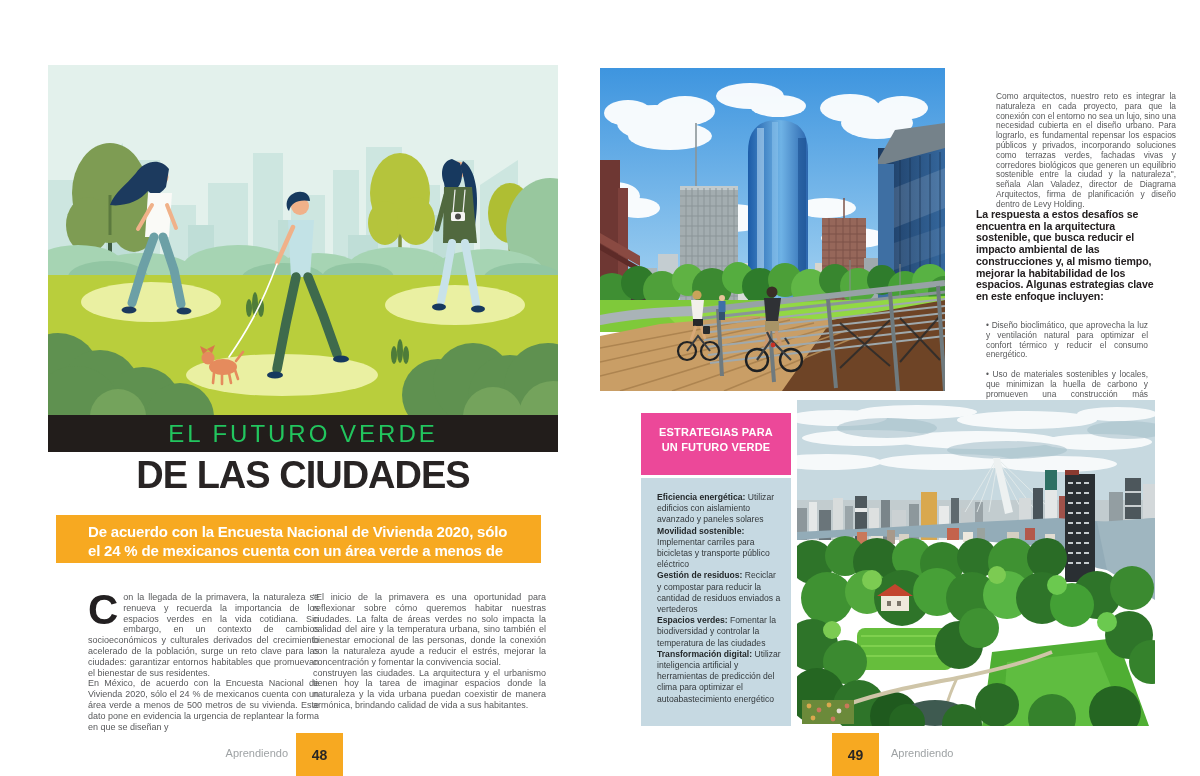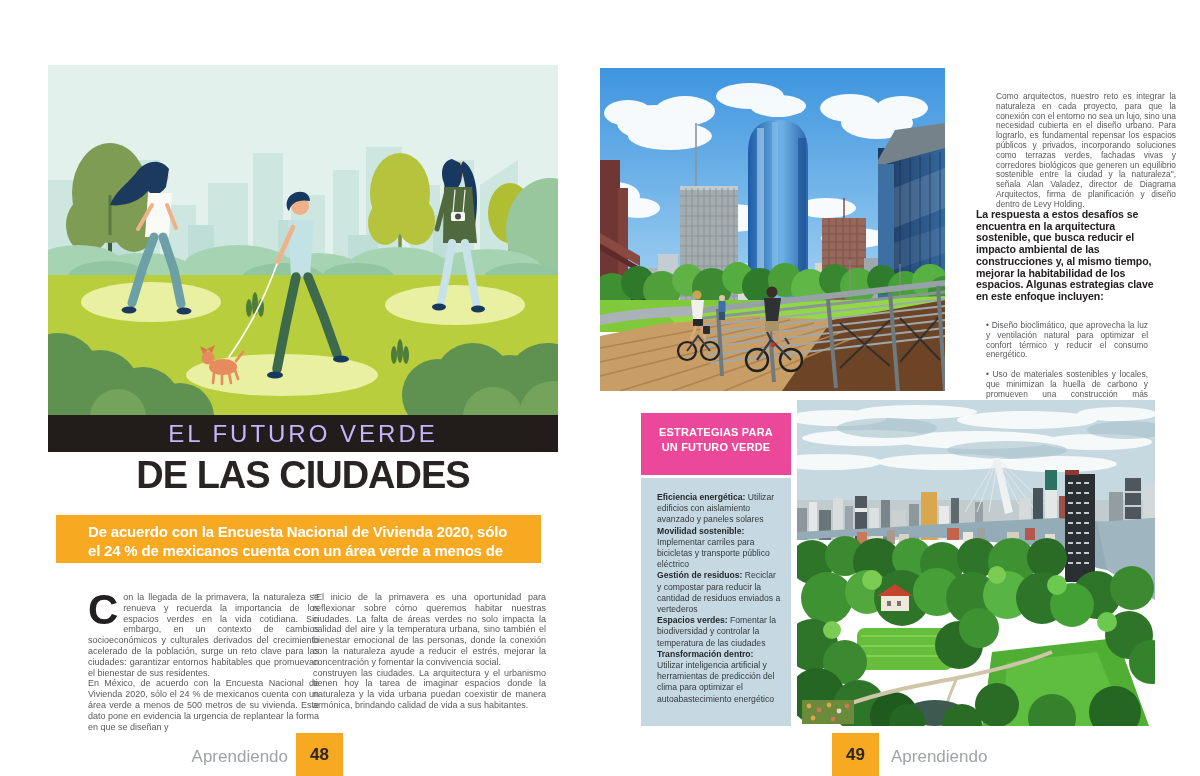--- a/index.html
+++ b/index.html
@@ -1,38 +1,38 @@
 <!DOCTYPE html>
 <html><head>
 <meta charset="utf-8">
 <style>
   html,body{margin:0;padding:0;background:#ffffff;}
   #spread{position:relative;width:1200px;height:776px;background:#ffffff;overflow:hidden;
           font-family:"Liberation Sans",sans-serif;}
   .abs{position:absolute;}
   
   .illus{left:48px;top:65px;width:510px;height:350px;}
-  .eyebrow{left:48px;top:415px;width:510px;height:37px;background:#221D1B;color:#c4b5fd;
+  .eyebrow{left:48px;top:415px;width:510px;height:37px;background:#221D1B;color:#22c55e;
            text-align:center;line-height:37px;font-size:24px;letter-spacing:3px;font-weight:400;}
   .maintitle{left:48px;top:452px;width:510px;text-align:center;font-size:38px;line-height:46px;
              font-weight:700;color:#282424;letter-spacing:-1px;}
   .highlight{left:56px;top:515px;width:485px;height:48px;background:#F7A921;box-sizing:border-box;
              padding:7px 20px 0 32px;color:#ffffff;font-weight:700;font-size:15px;line-height:19px;
              letter-spacing:-0.2px;}
   .bodycol{font-size:9px;line-height:10.8px;color:#58595B;text-align:justify;}
   .bodycol p{margin:0;}
   .col1{left:88px;top:592px;width:231px;}
   .col2{left:313px;top:592px;width:233px;}
   .dropcap{float:left;font-size:42px;line-height:32px;font-weight:700;color:#232021;
            margin:2px 5px 0 0;}
-  .footer-label{color:#9FA3A5;font-size:17px;}
+  .footer-label{color:#9FA3A5;font-size:11px;}
   .flabel-left{left:168px;top:747px;width:120px;text-align:right;}
   .flabel-right{left:891px;top:747px;width:120px;text-align:left;}
   .pagebox{width:47px;height:43px;background:#F7A921;display:flex;align-items:center;
-           justify-content:center;font-size:17px;font-weight:700;color:#2A2624;}
+           justify-content:center;font-size:14px;font-weight:700;color:#2A2624;}
   .pagebox-left{left:296px;top:733px;}
   .pagebox-right{left:832px;top:733px;}
   
   .photo1{left:600px;top:68px;width:345px;height:323px;}
   .photo2{left:797px;top:400px;width:358px;height:326px;}
   .intro{left:976px;top:92px;width:180px;font-size:8.4px;line-height:9.8px;color:#58595B;
          text-align:justify;margin-left:20px;}
   .subhead{left:976px;top:209px;width:184px;font-size:10.6px;line-height:11.7px;font-weight:700;
            color:#242021;letter-spacing:-0.1px;}
   .bullets{left:976px;top:311px;width:182px;font-size:8.4px;line-height:9.8px;color:#58595B;
@@ -389,21 +389,21 @@
     <p>• Diseño bioclimático, que aprovecha la luz y ventilación natural para optimizar el confort térmico y reducir el consumo energético.</p>
     <p>• Uso de materiales sostenibles y locales, que minimizan la huella de carbono y promueven una construcción más responsable.</p>
   </div>
 
   <div class="abs stratbox">ESTRATEGIAS PARA UN FUTURO VERDE</div>
   <div class="abs stratlist">
     <p><b>Eficiencia energética:</b><span> Utilizar edificios con aislamiento avanzado y paneles solares</span></p>
     <p><b>Movilidad sostenible:</b><span> Implementar carriles para bicicletas y transporte público eléctrico</span></p>
     <p><b>Gestión de residuos:</b><span> Reciclar y compostar para reducir la cantidad de residuos enviados a vertederos</span></p>
     <p><b>Espacios verdes:</b><span> Fomentar la biodiversidad y controlar la temperatura de las ciudades</span></p>
-    <p><b>Transformación dentro:</b><span> Utilizar inteligencia artificial y herramientas de predicción del clima para optimizar el autoabastecimiento energético</span></p>
+    <p><b>Transformación digital:</b><span> Utilizar inteligencia artificial y herramientas de predicción del clima para optimizar el autoabastecimiento energético</span></p>
   </div>
 
   <div class="abs photo2">
     <svg width="358" height="326" viewBox="0 0 358 326" preserveAspectRatio="none">
       <rect width="358" height="140" fill="#C7D9E0"></rect>
       <g fill="#FFFFFF" opacity="0.85">
         <ellipse cx="40" cy="18" rx="50" ry="8"></ellipse>
           <ellipse cx="120" cy="12" rx="60" ry="7"></ellipse>
         <ellipse cx="230" cy="20" rx="70" ry="9"></ellipse>
           <ellipse cx="320" cy="14" rx="40" ry="7"></ellipse>

